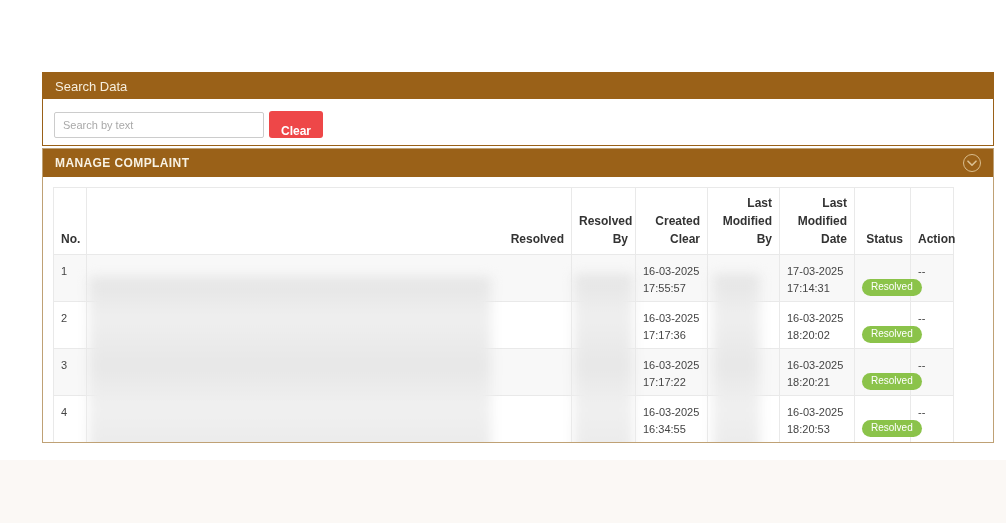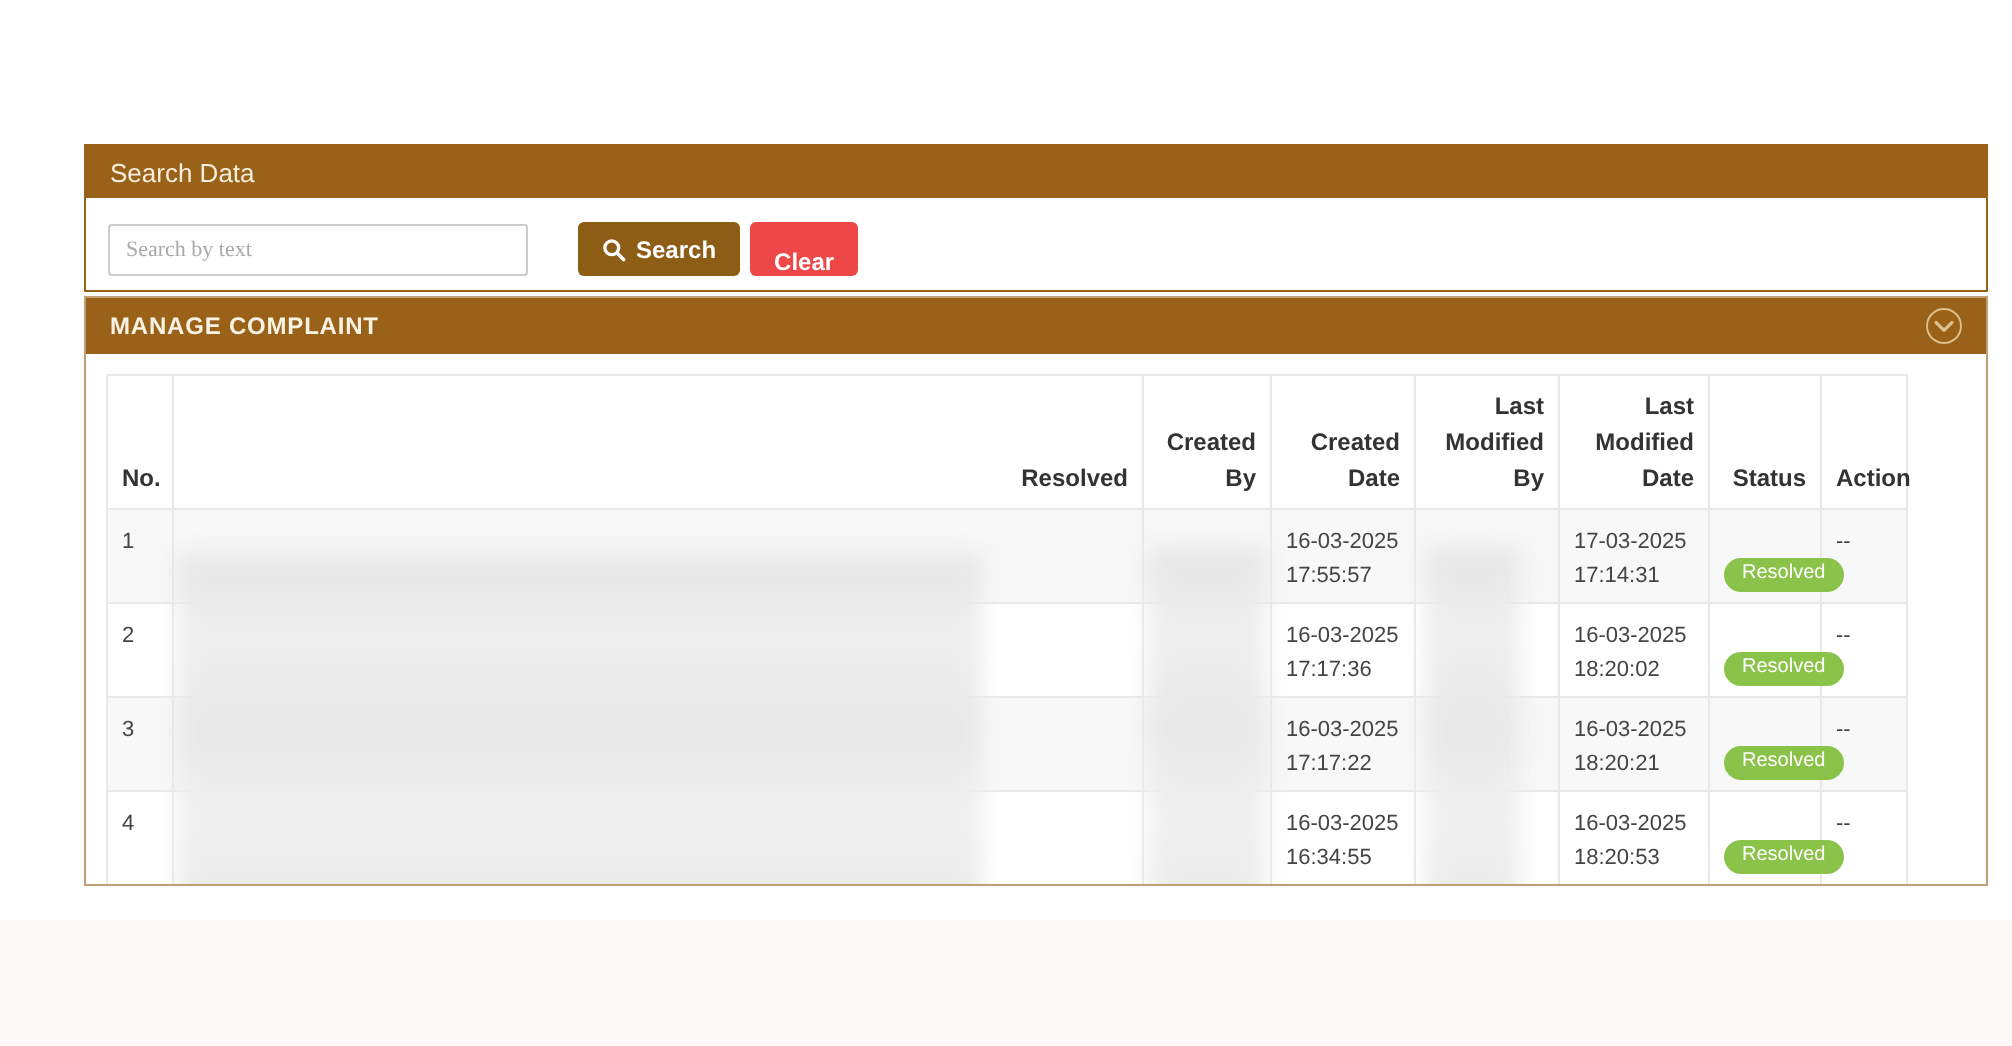--- a/index.html
+++ b/index.html
@@ -30,21 +30,21 @@
   .collapse-btn { width:18px; height:18px; border-radius:50%;
     border:1px solid #d9bd8d; display:flex; align-items:center; justify-content:center;
     cursor:pointer; background:transparent; }
   .collapse-btn svg { display:block; }
 
   
   .search-body { display:flex; align-items:center; padding:12px 11px; gap:0; }
   .search-input {
     width:210px; height:26px; border:1px solid #ccc; border-radius:2px;
     padding:0 8px; font-size:11px; color:#333; outline:none;
-    font-family:Liberation Serif, serif;
+    font-family:Liberation Sans, sans-serif;
   }
   .search-input::placeholder { color:#a9a9a9; }
   .status-select {
     margin-left:24px; width:202px; height:26px; border:1px solid #ccc; border-radius:2px;
     font-size:11px; color:#444; padding:0 4px; background:#fff; font-family:inherit;
   }
   .btn { height:27px; border:none; border-radius:3px; color:#fff; font-size:12px;
     display:inline-flex; align-items:center; gap:5px; padding:0 12px; cursor:pointer;
     font-family:inherit; font-weight:700; }
   .btn-search { margin-left:25px; background:#8d5c15; }
@@ -79,29 +79,20 @@
 <body>
 
 <div class="page">
 
   <section class="panel panel-search">
     <div class="panel-header">
       <span>Search Data</span>
     </div>
     <div class="search-body">
       <input class="search-input" type="text" placeholder="Search by text" style="">
-      <button class="btn btn-search">
-        <span style="display:inline-flex">
-          <svg width="12" height="12" viewBox="0 0 16 16" fill="none">
-            <circle cx="6.5" cy="6.5" r="4.6" stroke="#ffffff" stroke-width="2.2"></circle>
-            <line x1="10.2" y1="10.2" x2="14.4" y2="14.4" stroke="#ffffff" stroke-width="2.4" stroke-linecap="round"></line>
-          </svg>
-        </span>
-        <span>Search</span>
-      </button>
       <button class="btn btn-clear">
         <span>Clear</span>
       </button>
     </div>
   </section>
 
   <section class="panel panel-manage">
     <div class="panel-header">
       <span class="panel-title-caps">MANAGE COMPLAINT</span>
       <span class="collapse-btn">
@@ -122,22 +113,22 @@
             <col class="c-cdate">
           <col class="c-mby">
             <col class="c-mdate">
             <col class="c-status">
             <col class="c-action">
         </colgroup>
         <thead>
           <tr>
             <th>No.</th>
             <th>Resolved</th>
-            <th>Created By</th>
-            <th>Created Date</th>
+            <th>Resolved By</th>
+            <th>Created Clear</th>
             <th>Last Modified By</th>
             <th>Last Modified Date</th>
             <th>Status</th>
             <th>Action</th>
           </tr>
         </thead>
         <tbody>
             <tr>
     <td class="v-top">1</td>
     <td></td>

